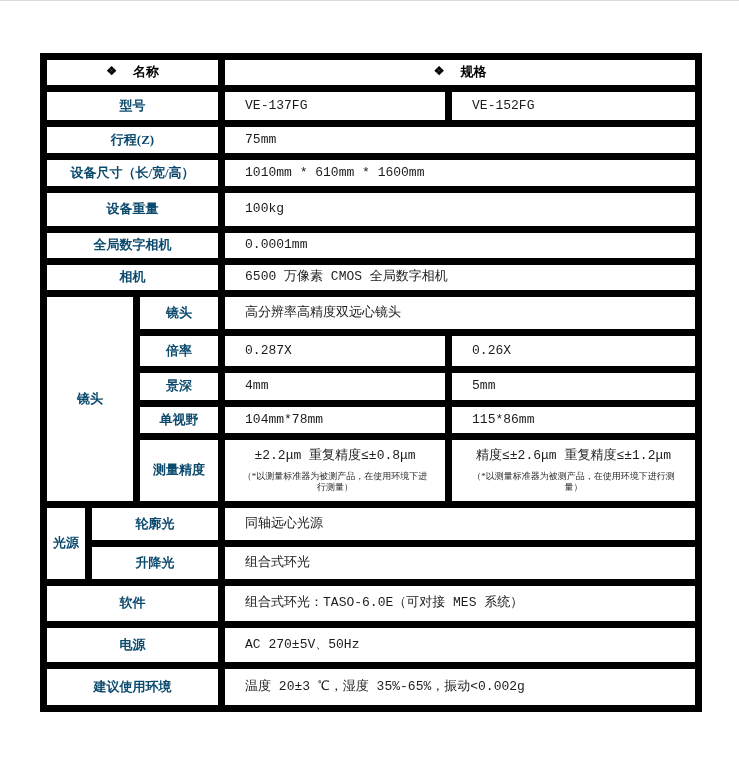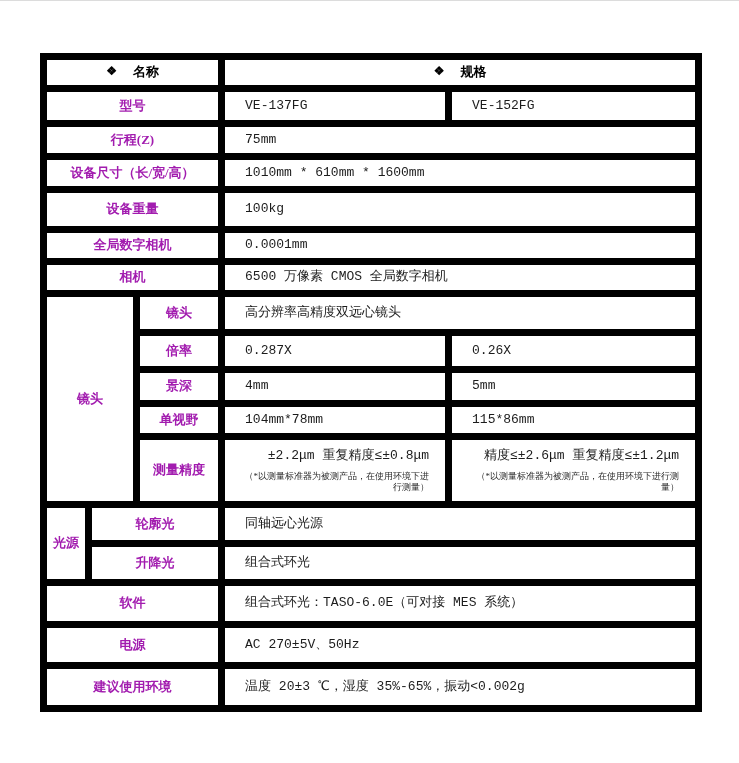--- a/index.html
+++ b/index.html
@@ -25,32 +25,32 @@
   table.spec td{
     border:7px solid #000000;
     vertical-align:middle;
     font-size:13px;
     line-height:1.25;
     overflow:hidden;
   }
   td.lbl{
     text-align:center;
     font-weight:700;
-    color:#a21caf;
+    color:#0c4a6e;
     font-family:"Liberation Serif","DejaVu Serif",serif;
   }
   td.val{
     text-align:left;
     padding-left:20px;
     font-family:"Liberation Mono","DejaVu Sans Mono","Liberation Serif",serif;
     font-size:12.5px;
     color:#1c1c1c;
   }
   td.val-center{
-    text-align:right;
+    text-align:center;
     padding:2px 16px;
     font-family:"Liberation Mono","DejaVu Sans Mono","Liberation Serif",serif;
     font-size:12.5px;
     color:#1c1c1c;
   }
   td.hdr{
     text-align:center;
     font-weight:700;
     font-size:14px;
     color:#000;

